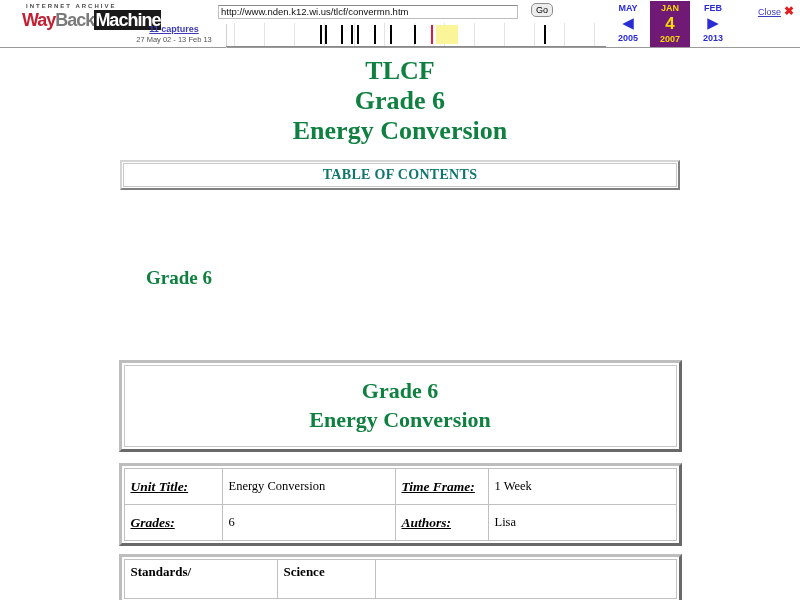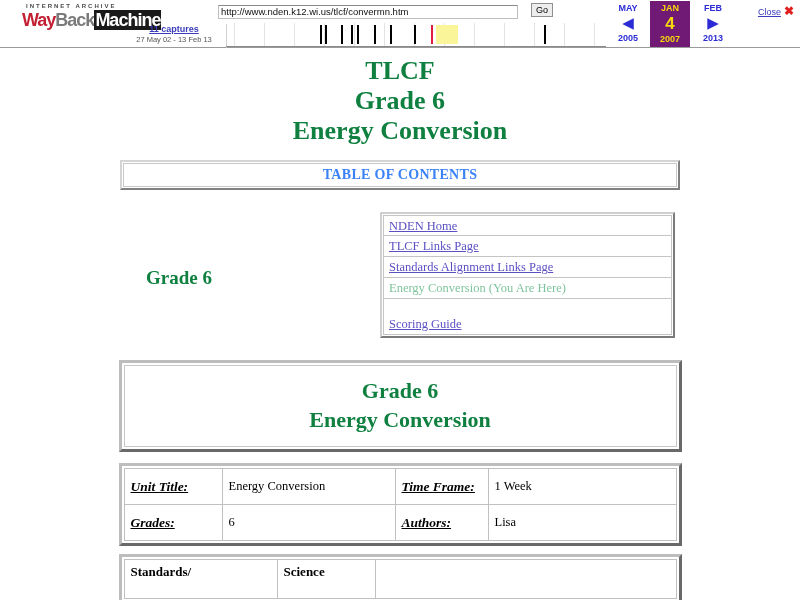--- a/index.html
+++ b/index.html
@@ -101,21 +101,21 @@
   }
   #wm-go {
     position: absolute;
     left: 313px;
     top: 0px;
     font-family: "Liberation Sans", sans-serif;
     font-size: 9px;
     padding: 1px 4px;
     border: 1px solid #8f8f8f;
     background: #ededed;
-    border-radius: 0;
+    border-radius: 5px;
     cursor: pointer;
   }
 
   #wm-timeline {
     position: absolute;
     left: 226px;
     top: 23px;
     width: 380px;
     height: 24px;
     border-bottom: 1px solid #8a8a8a;
@@ -246,21 +246,21 @@
   }
   #toc-inner {
     border: 1px solid #c8c8c8;
     padding: 3px 0;
     text-align: center;
   }
   #toc-label {
     font-family: "Liberation Serif", serif;
     font-weight: bold;
     font-size: 14px;
-    color: #3b82f6;
+    color: #0f766e;
     letter-spacing: 0.3px;
   }
 
   
   #nav-section {
     position: relative;
     margin-top: 22px;
     height: 130px;
   }
   #grade-left {
@@ -525,37 +525,20 @@
     <div id="toc-inner">
       <span id="toc-label">TABLE OF CONTENTS</span>
     </div>
   </div>
 
   <div id="nav-section">
 
     <div id="grade-left">Grade 6</div>
 
 
-    <div id="links-box">
-      <div class="link-row">
-        <a href="#">NDEN Home</a>
-      </div>
-      <div class="link-row">
-        <a href="#">TLCF Links Page</a>
-      </div>
-      <div class="link-row">
-        <a href="#">Standards Alignment Links Page</a>
-      </div>
-      <div class="link-row current">
-        <span>Energy Conversion (You Are Here)</span>
-      </div>
-      <div class="link-row tall">
-        <a href="#">Scoring Guide</a>
-      </div>
-    </div>
 
   </div>
 
   <div id="unit-head-wrap">
     <div id="unit-head-inner">
       <div class="line">Grade 6</div>
       <div class="line">Energy Conversion</div>
     </div>
   </div>
 

